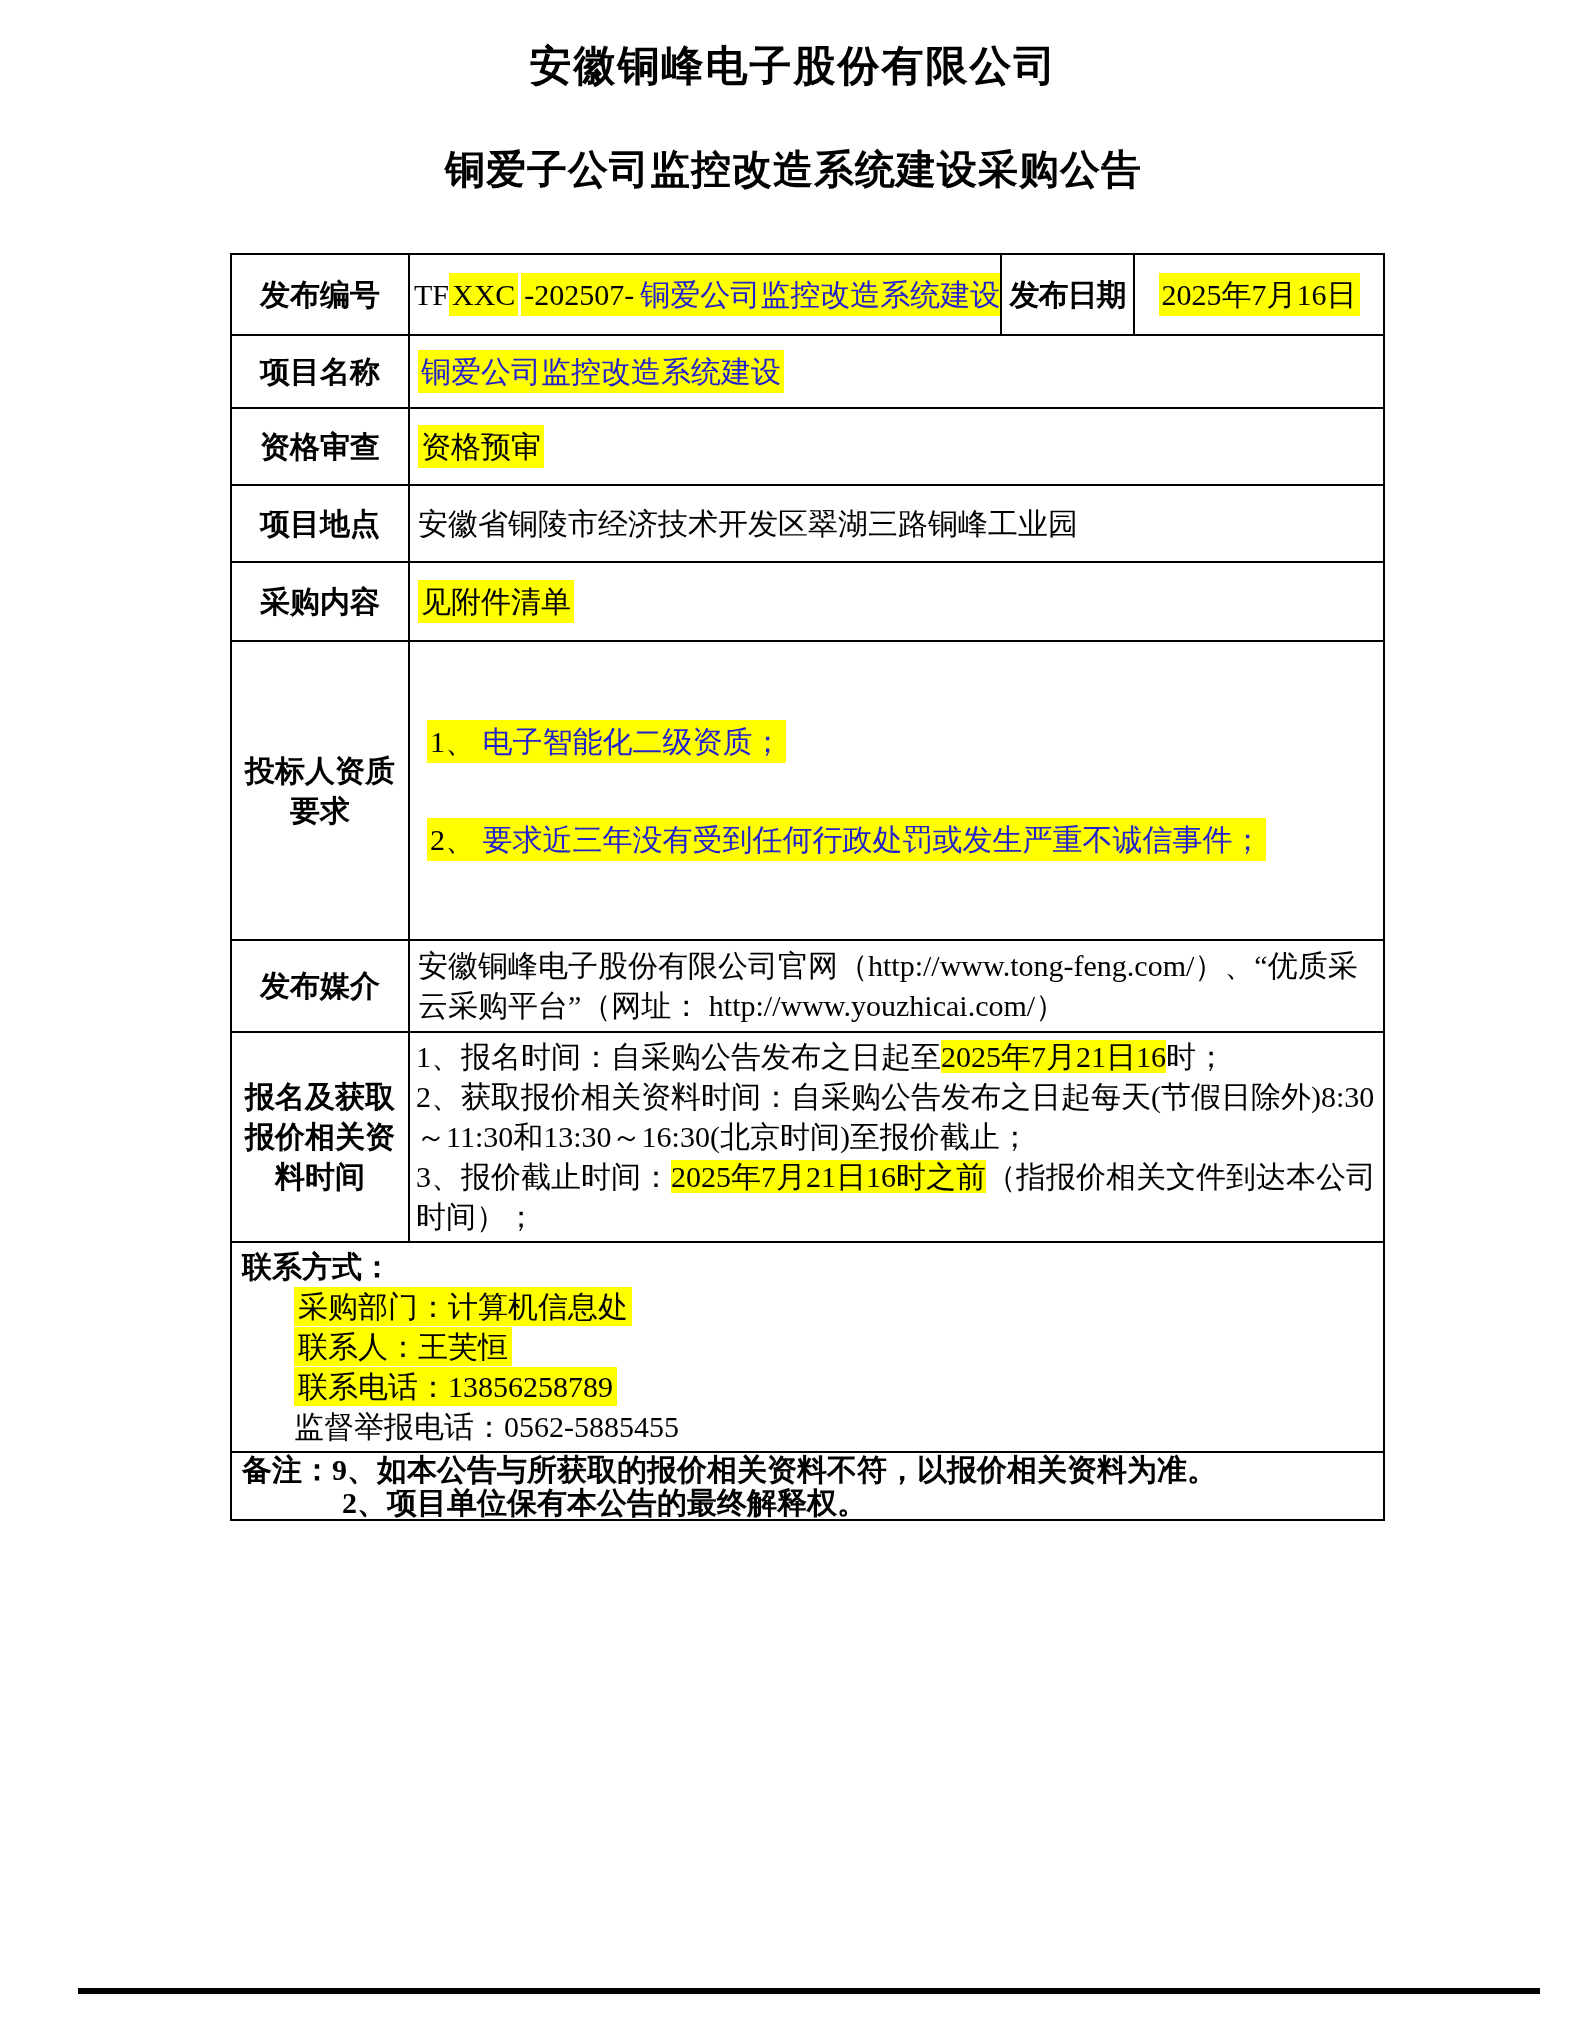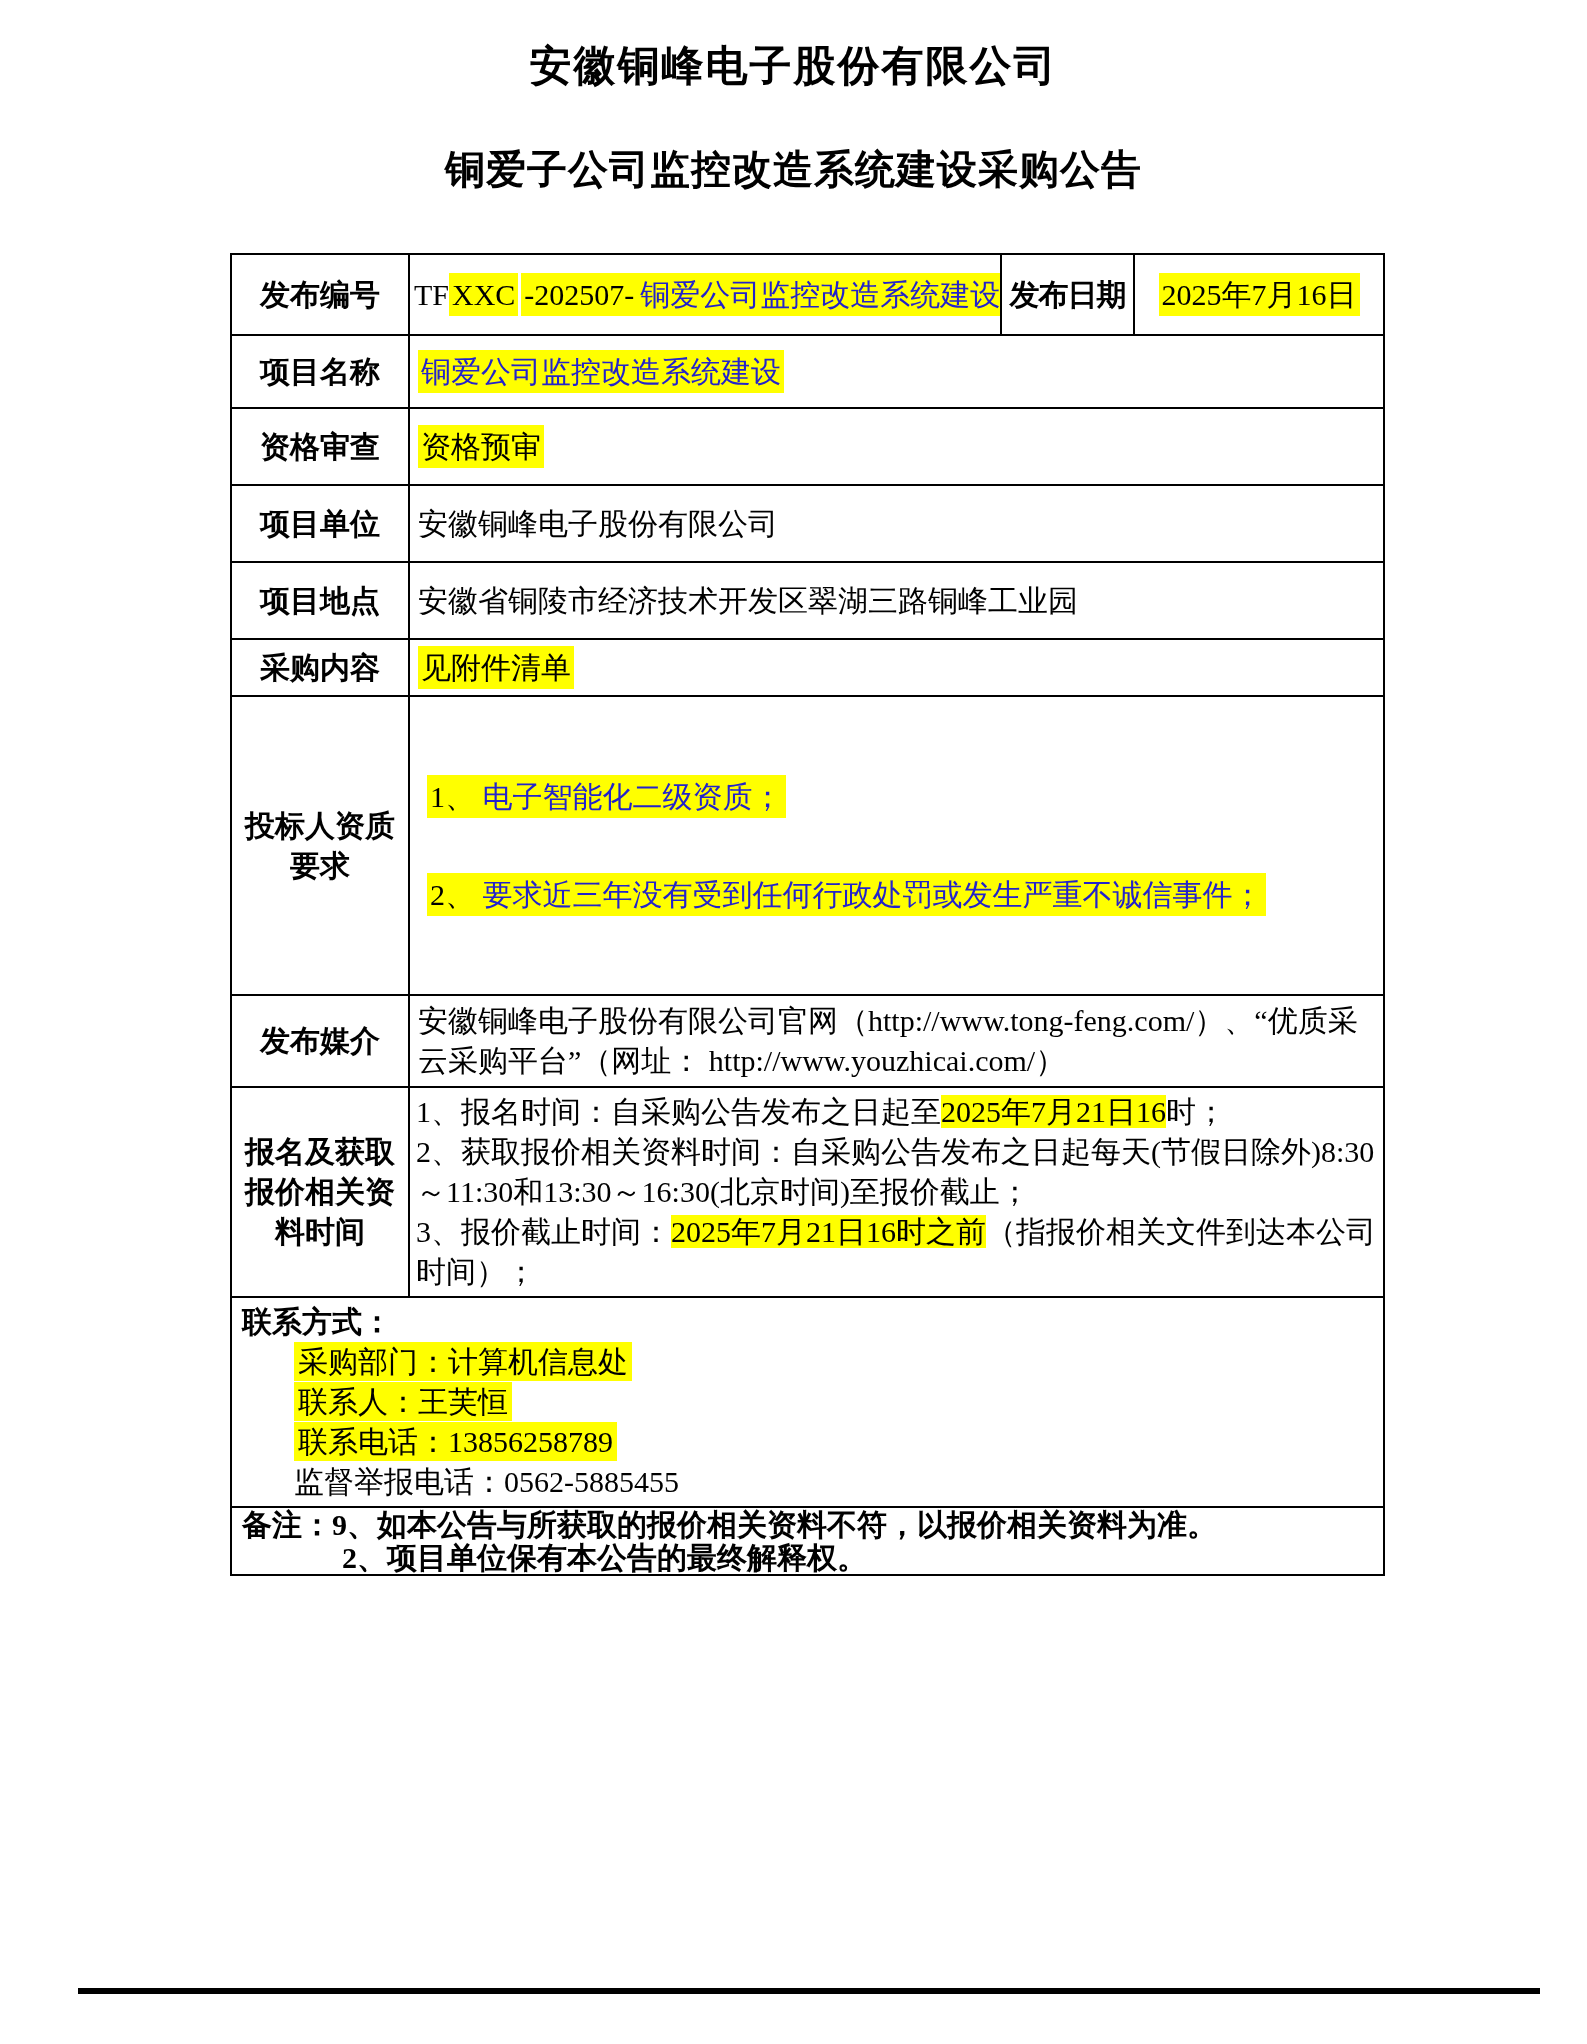--- a/index.html
+++ b/index.html
@@ -86,31 +86,27 @@
     </td>
   </tr>
 
   <tr style="height:77px">
     <td class="lbl">资格审查</td>
     <td class="val" colspan="3">
       <span class="hl-pad">资格预审</span>
     </td>
   </tr>
 
-  <tr style="height:77px">
-    <td class="lbl">项目单位</td>
-    <td class="val" colspan="3">安徽铜峰电子股份有限公司</td>
-  </tr>
 
   <tr style="height:77px">
     <td class="lbl">项目地点</td>
     <td class="val" colspan="3">安徽省铜陵市经济技术开发区翠湖三路铜峰工业园</td>
   </tr>
 
-  <tr style="height:57px">
+  <tr style="height:79px">
     <td class="lbl">采购内容</td>
     <td class="val" colspan="3">
       <span class="hl-pad">见附件清单</span>
     </td>
   </tr>
 
   <tr style="height:299px">
     <td class="lbl">投标人资质要求</td>
     <td class="val-qual" colspan="3">
       <div class="qual-item">

